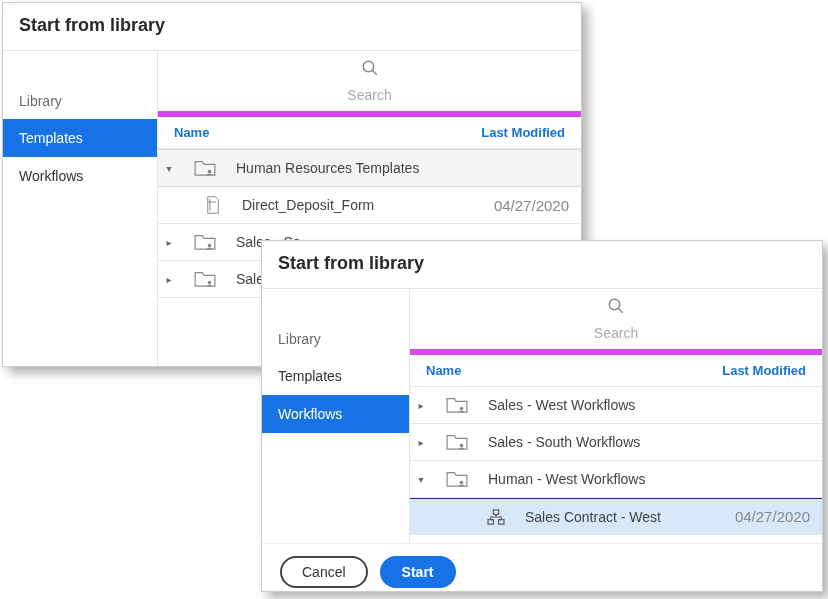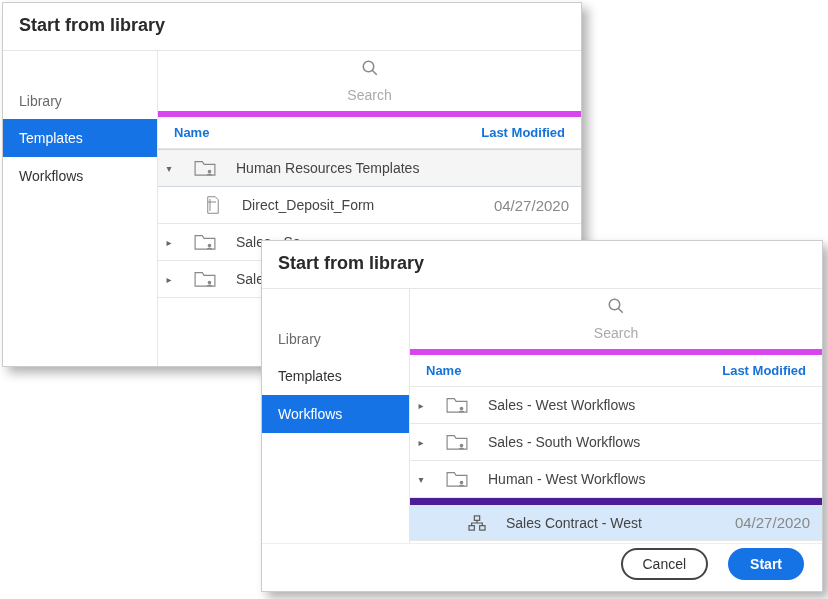--- a/index.html
+++ b/index.html
@@ -110,44 +110,44 @@
   .row.expanded-row {
     background: #f5f5f5;
     border-top: 1px solid #cfd8e0;
     border-bottom: 1px solid #cfd8e0;
   }
   .row.child-row {
     padding-left: 46px;
   }
   .row.child-selected {
     background: #d6e8f9;
-    padding-left: 58px;
-    border-top: 7px solid #4c1d95;
+    padding-left: 77px;
+    border-top: 1px solid #4c1d95;
   }
   .row .date {
     margin-left: auto;
     color: #888;
     font-size: 15px;
   }
   .caret {
     width: 10px;
     text-align: center;
     color: #666;
     font-size: 10px;
   }
   .caret.down::before { content: "▾"; }
   .caret.right::before { content: "▸"; }
   .folder-icon { width:22px; height:18px; flex-shrink:0; }
   .doc-icon { width:18px; height:18px; flex-shrink:0; }
   .wf-icon { width:18px; height:16px; flex-shrink:0; }
   .footer {
     display: flex;
-    justify-content: flex-end;
-    gap: 20px;
-    padding: 4px 18px;
+    justify-content: flex-start;
+    gap: 12px;
+    padding: 12px 18px;
     border-top: 1px solid #eee;
   }
   .btn {
     font-size: 14px;
     padding: 6px 20px;
     border-radius: 18px;
     cursor: pointer;
   }
   .btn-secondary {
     background: #fff;

